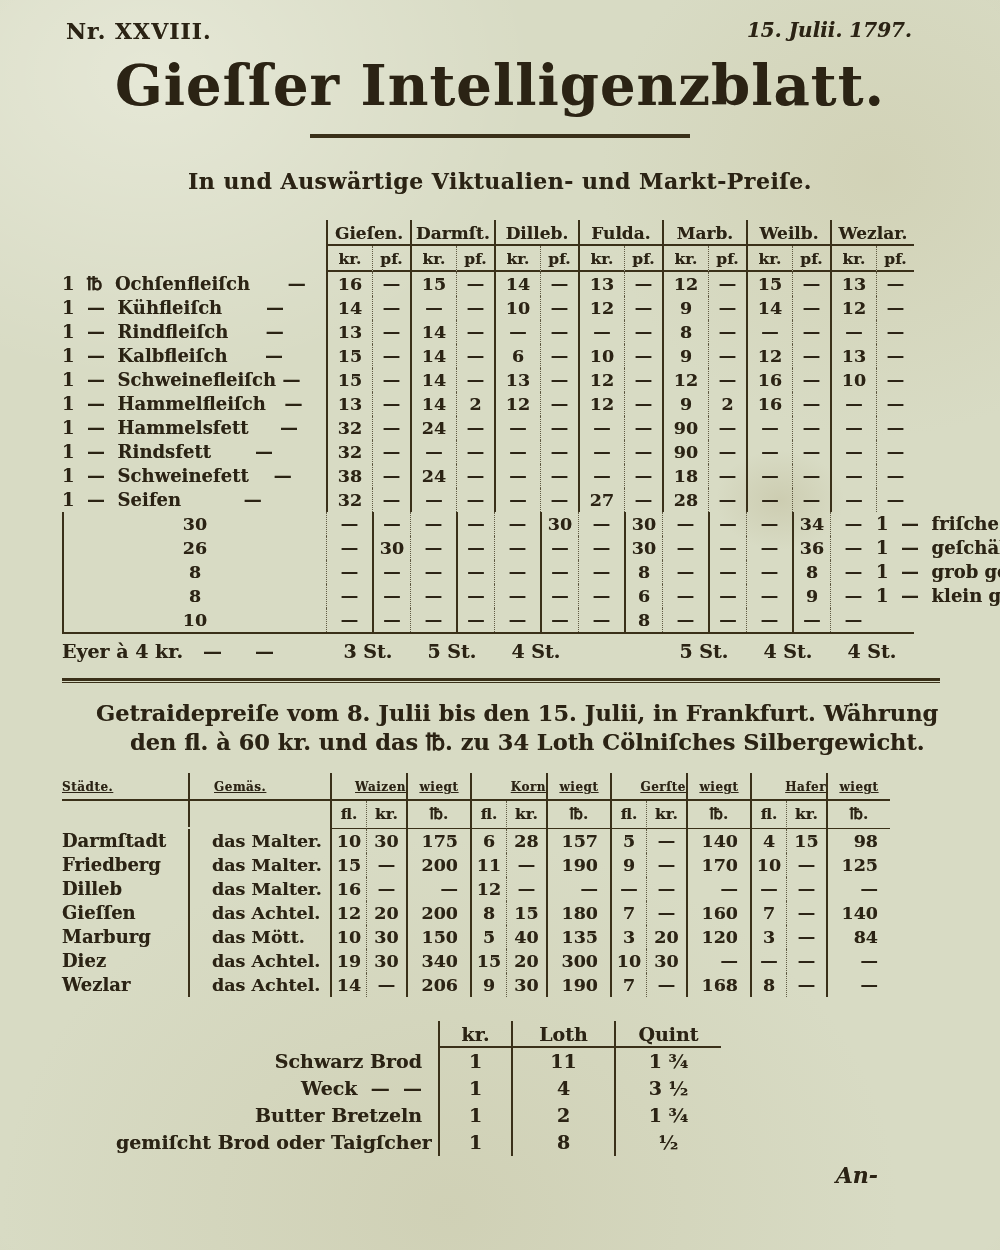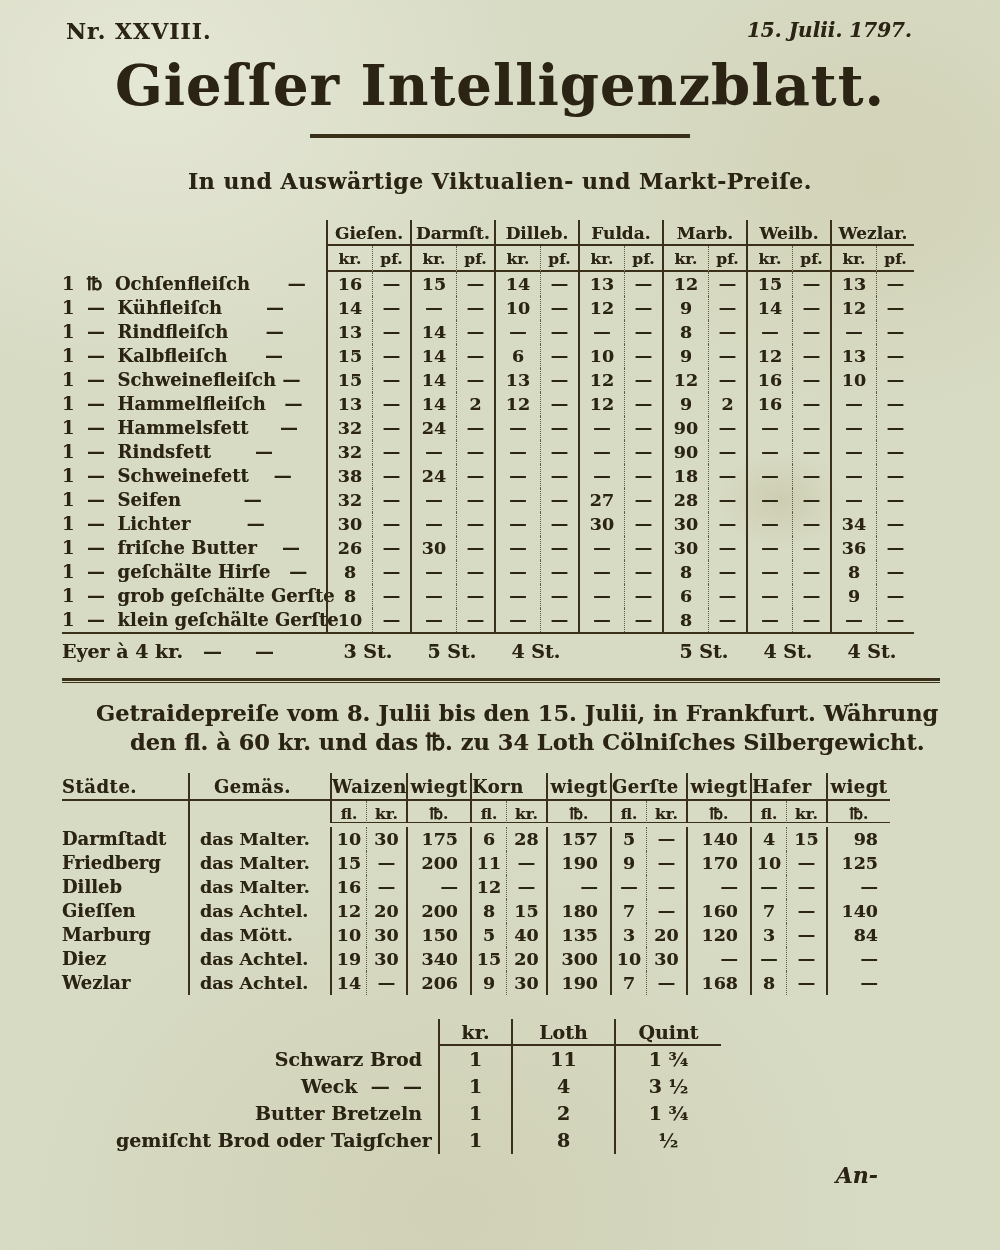--- a/index.html
+++ b/index.html
@@ -37,32 +37,32 @@
   .ecell{height:34px;line-height:34px;font-size:19px;}
   .elabel{white-space:pre;}
   .eval{text-align:center;}
   .double-rule{margin:10px 0 0 62px;width:878px;height:5px;border-top:3px solid #3a3019;border-bottom:1.5px solid #3a3019;box-sizing:border-box;}
 
   
   .grain-title{margin:16px 0 0 96px;font-size:22.5px;line-height:29px;}
   .grain-title .l2{padding-left:34px;}
   .grain{margin:16px 0 0 62px;display:grid;grid-template-columns:126px 142px repeat(4,36px 40px 64px);}
   .gcell{height:24px;line-height:24px;font-size:17.5px;box-sizing:border-box;}
-  .ghead{height:28px;line-height:28px;border-bottom:2px solid #3a3019;font-size:18px;letter-spacing:0.5px;}
-  .gname{grid-column:span 2;text-align:left;border-left:2px solid #3a3019;}
+  .ghead{height:28px;line-height:28px;border-bottom:2px solid #3a3019;font-size:12px;letter-spacing:0.5px;text-decoration:underline;}
+  .gname{grid-column:span 2;text-align:right;border-left:2px solid #3a3019;}
   .gwiegt{text-align:center;border-left:2px solid #3a3019;}
   .gmeash{border-left:2px solid #3a3019;padding-left:24px;}
-  .gsub{height:22px;line-height:26px;text-align:center;font-size:15.5px;border-bottom:1.5px solid #3a3019;}
+  .gsub{height:28px;line-height:26px;text-align:center;font-size:15.5px;border-bottom:1.5px solid #3a3019;}
   .gsubcorner{height:26px;}
   .gfl,.gvfl{border-left:2px solid #3a3019;text-align:center;}
   .gkr,.gvkr{border-left:1.5px dotted rgba(58,48,25,0.75);text-align:center;}
   .glb,.gvlb{border-left:2px solid #3a3019;text-align:right;padding-right:12px;}
   .glb{text-align:center;padding-right:0;}
   .gcity{font-size:18px;}
-  .gmeas{border-left:2px solid #3a3019;padding-left:10px;}
+  .gmeas{border-left:2px solid #3a3019;padding-left:22px;}
 
   
   .bread{margin:24px 0 0 116px;display:grid;grid-template-columns:322px 73px 103px 107px;}
   .bcell{height:27px;line-height:27px;font-size:19px;box-sizing:border-box;}
   .bhead{text-align:center;border-left:2px solid #3a3019;border-bottom:2px solid #3a3019;}
   .blabel{text-align:right;padding-right:16px;white-space:pre;}
   .bval{text-align:center;border-left:2px solid #3a3019;}
 
   .catchword{position:absolute;top:1150px;right:122px;font-size:22px;font-style:italic;margin-top:12px;}
 </style>
@@ -248,21 +248,20 @@
       <div class="mcell mval vkr">—</div>
       <div class="mcell mval vpf">—</div>
       <div class="mcell mval vkr">27</div>
       <div class="mcell mval vpf">—</div>
       <div class="mcell mval vkr">28</div>
       <div class="mcell mval vpf">—</div>
       <div class="mcell mval vkr">—</div>
       <div class="mcell mval vpf">—</div>
       <div class="mcell mval vkr">—</div>
       <div class="mcell mval vpf">—</div>
-      <div class="mcell mlabel">1  —  Lichter         —</div>
       <div class="mcell mval vkr">30</div>
       <div class="mcell mval vpf">—</div>
       <div class="mcell mval vkr">—</div>
       <div class="mcell mval vpf">—</div>
       <div class="mcell mval vkr">—</div>
       <div class="mcell mval vpf">—</div>
       <div class="mcell mval vkr">30</div>
       <div class="mcell mval vpf">—</div>
       <div class="mcell mval vkr">30</div>
       <div class="mcell mval vpf">—</div>

